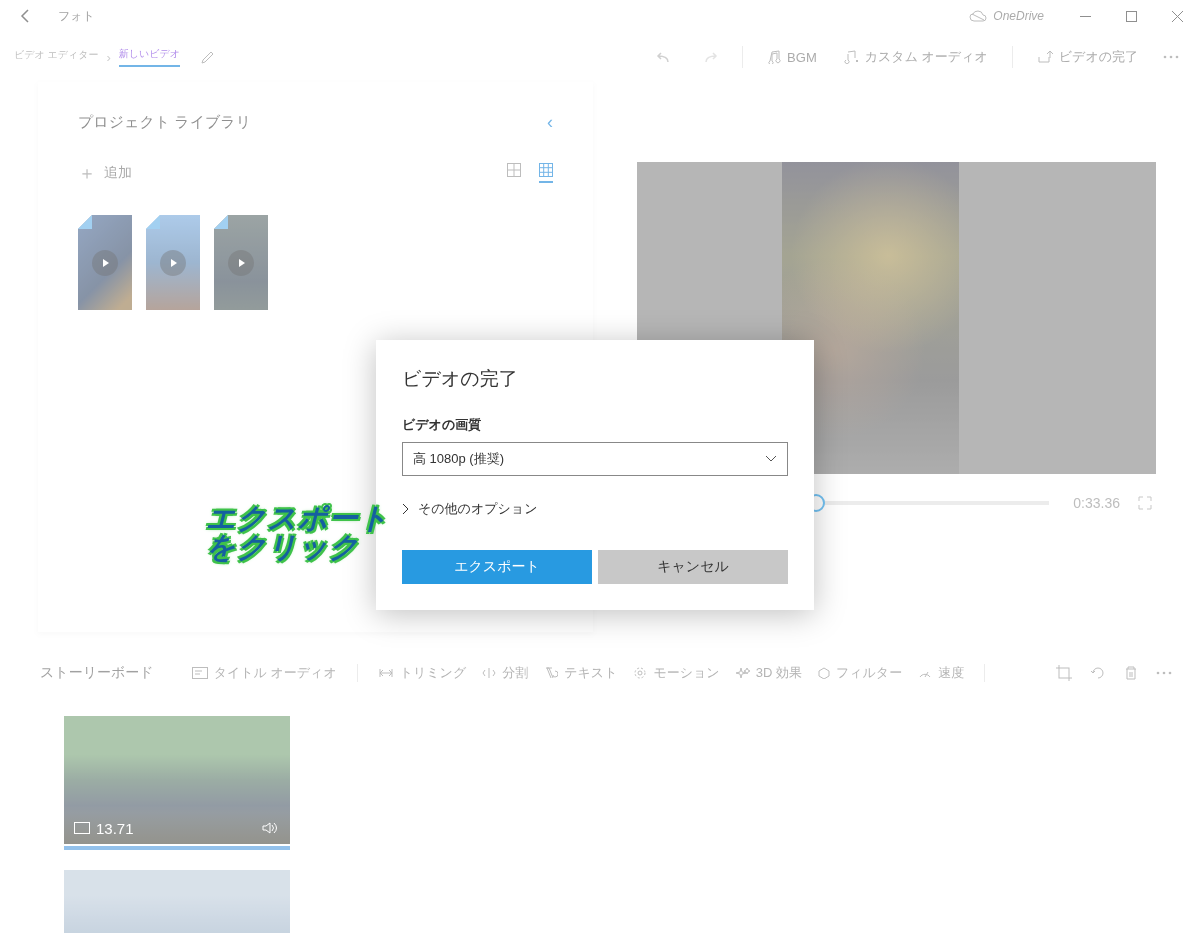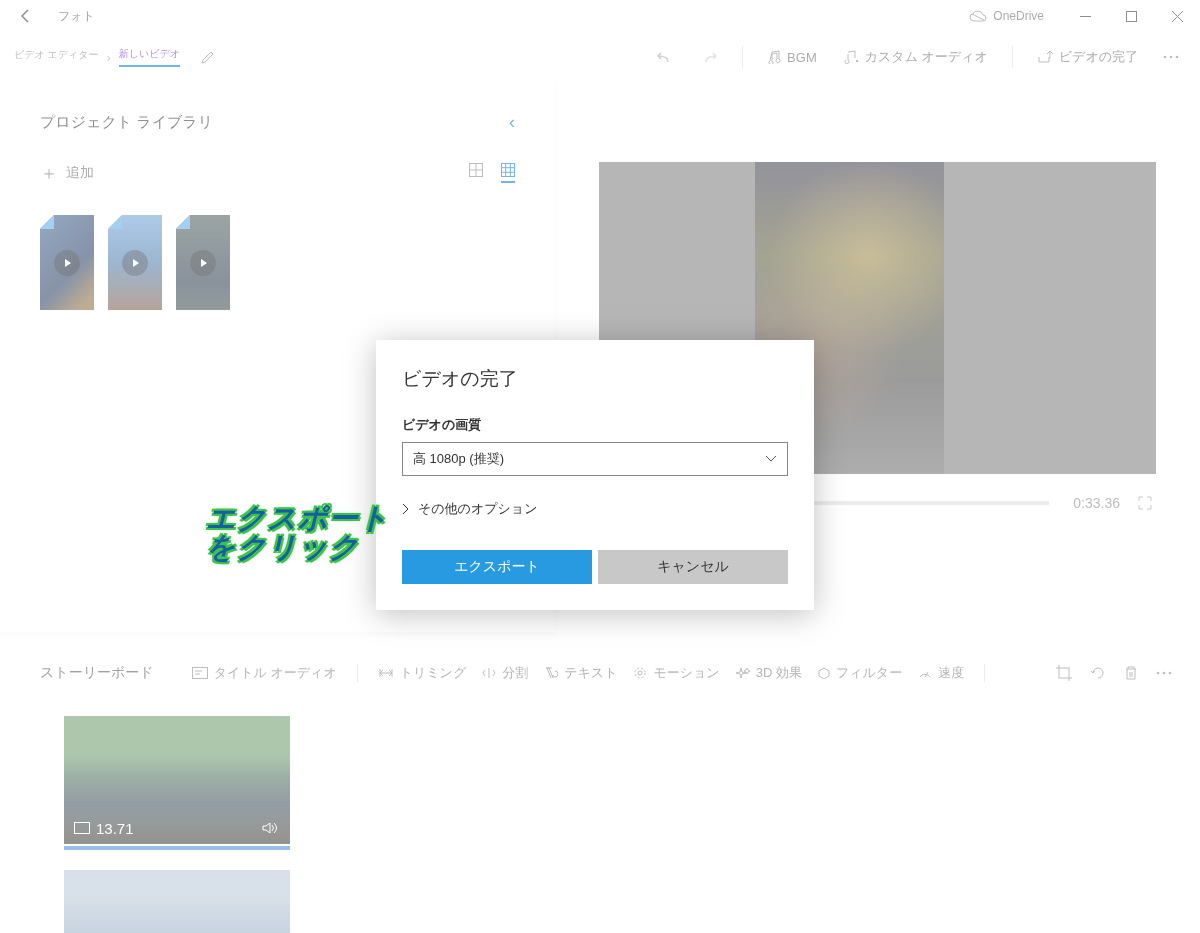--- a/index.html
+++ b/index.html
@@ -2,38 +2,38 @@
 <html><head>
 <meta charset="utf-8">
 <style>
 * { margin: 0; padding: 0; box-sizing: border-box; font-family: "Yu Gothic UI", "Meiryo", sans-serif; }
 body { width: 1200px; height: 933px; background: #fff; position: relative; overflow: hidden; font-size: 13px; color: #333; }
 
 
 .title-bar { height: 32px; display: flex; align-items: center; padding: 0 0 0 12px; position: relative; }
 .title-bar .back-btn { width: 28px; height: 28px; display:flex; align-items:center; justify-content:center; cursor:pointer; }
 .title-bar .app-title { font-size: 12px; color: #555; margin-left: 18px; }
-.title-bar .right { margin-left: auto; display: flex; align-items: center; }
+.title-bar .right { margin-left: auto; display: flex; align-items: center; font-style: italic; }
 .onedrive { display:flex; align-items:center; gap:6px; color:#666; font-size:12px; margin-right:18px; }
 .win-btn { width: 46px; height: 32px; display:flex; align-items:center; justify-content:center; cursor:pointer; }
 
 
 .top-toolbar { height: 50px; display:flex; align-items:center; padding: 0 14px; }
 .breadcrumb { display:flex; align-items:center; gap: 8px; }
 .bc-item { font-size: 10px; color:#888; padding-bottom:4px; }
 .bc-item.active { color:#6d28d9; border-bottom: 2px solid #0078d4; }
 .bc-chevron { color:#aaa; }
 .pencil { margin-left: 20px; color:#888; }
 .tb-right { margin-left:auto; display:flex; align-items:center; gap:10px; }
 .tb-btn { display:flex; align-items:center; gap:6px; color:#666; font-size:13px; padding:6px 8px; cursor:pointer; }
 .tb-sep { width:1px; height:22px; background:#ddd; margin:0 6px; }
 .tb-more { width:30px; display:flex; justify-content:center; }
 
 
-.main { display:flex; height: 550px; }
+.main { display:flex; height: 550px; padding-left: 38px; }
 .project-panel { width: 555px; background:#fff; border-right:0; padding: 30px 40px 0 40px; box-shadow: 0 2px 6px rgba(0,0,0,0.05); position: relative; }
 .proj-head { display:flex; align-items:center; justify-content:space-between; }
 .proj-head .title { font-size: 15px; color:#333; }
 .collapse-chevron { color:#0078d4; font-size:18px; }
 .proj-tools { display:flex; align-items:center; justify-content:space-between; margin-top: 28px; }
 .add-btn { display:flex; align-items:center; gap:8px; color:#666; font-size:14px; }
 .add-btn .plus { font-size:18px; color:#888; font-weight:300; }
 .view-toggles { display:flex; gap:18px; }
 .vt { color:#888; padding-bottom:4px; }
 .vt.active { color:#0078d4; border-bottom:2px solid #0078d4; }

